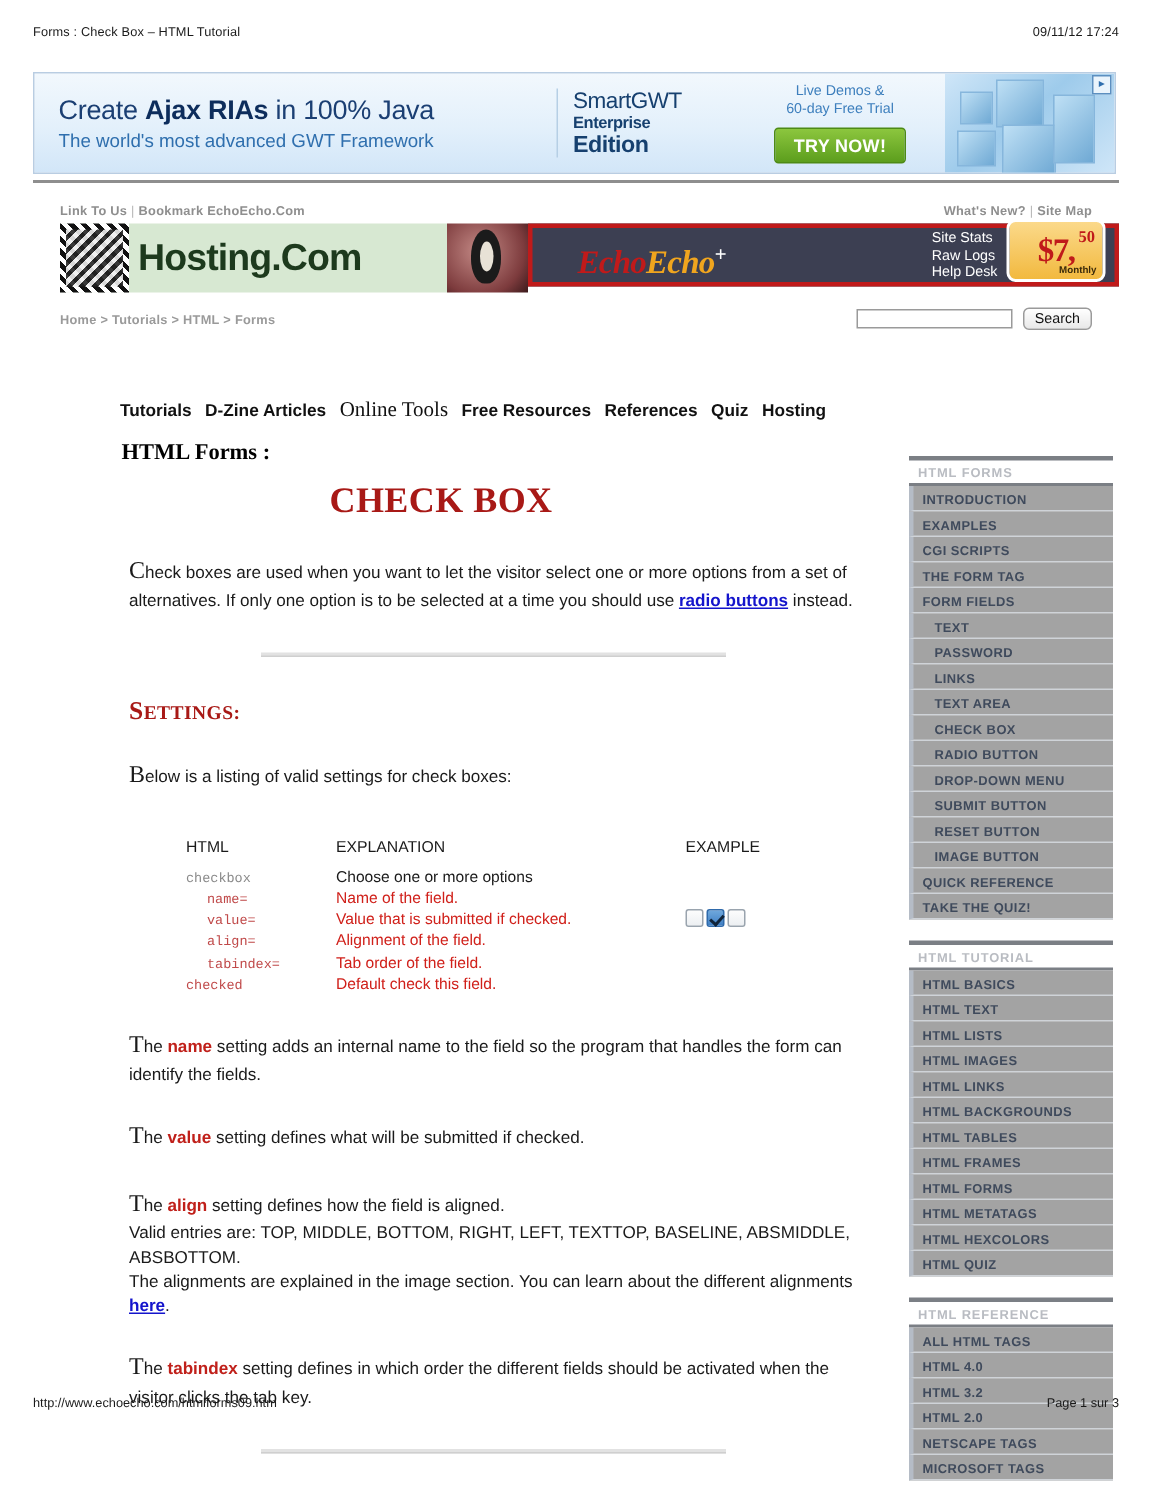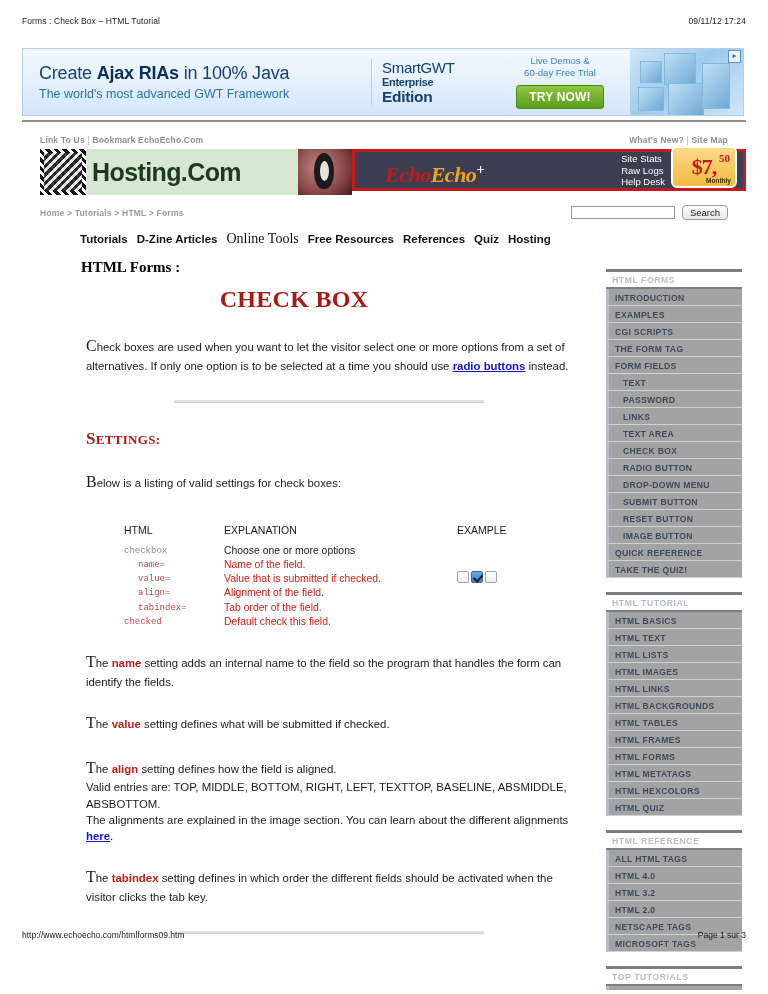--- a/index.html
+++ b/index.html
@@ -321,20 +321,21 @@
     gap: 9px;
     font-size: 11.5px;
     font-weight: bold;
     color: #111;
     white-space: nowrap;
   }
   .navmenu .serif {
     font-family: "Liberation Serif", serif;
     font-size: 14px;
     font-weight: normal;
+    margin-top: 35px;
   }
 
   
   .main {
     margin-top: 12px;
     display: flex;
     align-items: flex-start;
   }
   .content {
     width: 570px;

